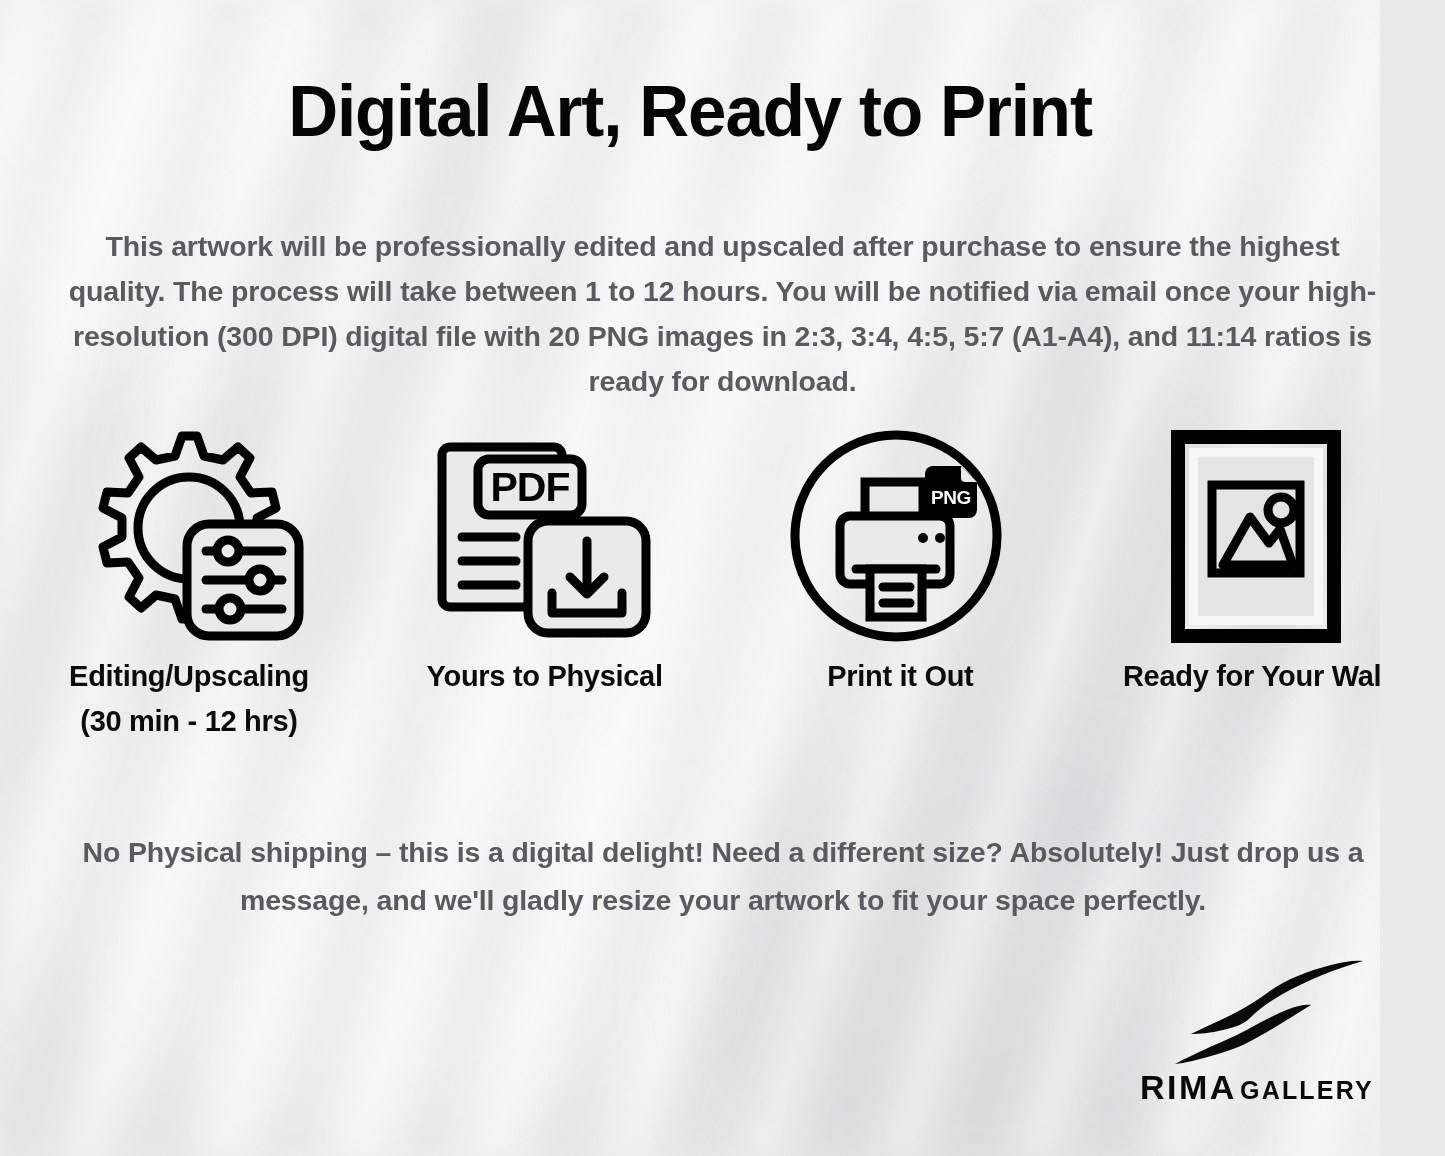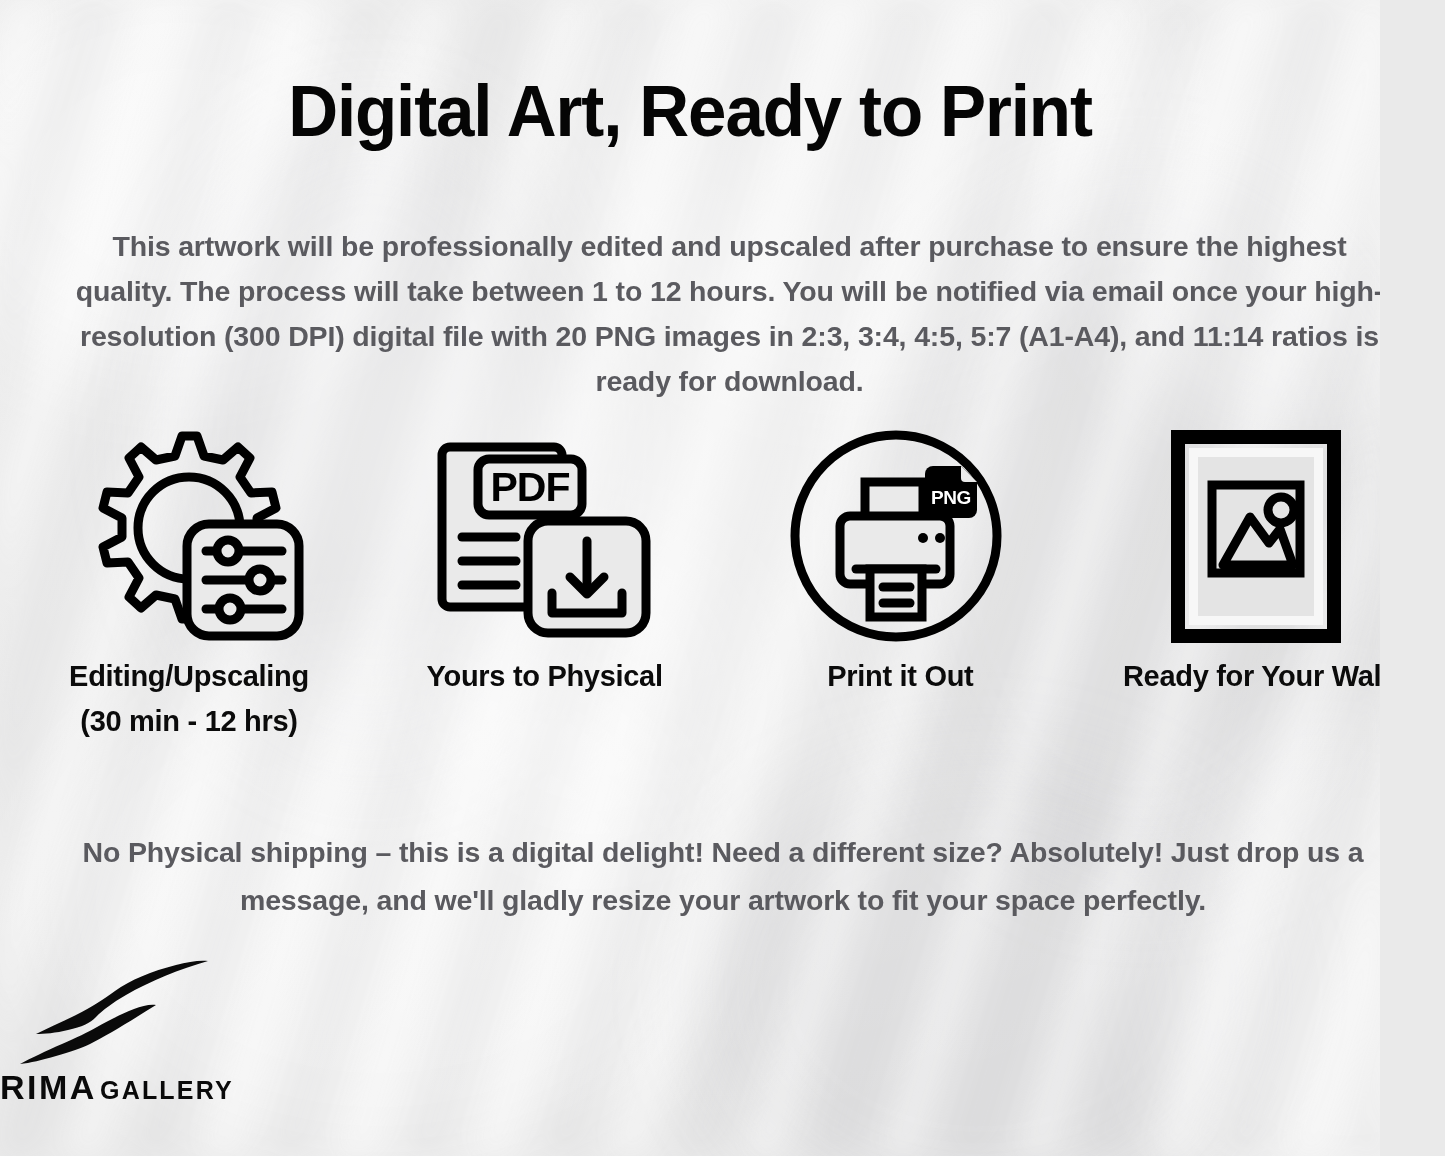--- a/index.html
+++ b/index.html
@@ -80,21 +80,21 @@
     letter-spacing: -1.2px;
     color: #050505;
     font-family: "Liberation Sans", sans-serif;
     transform: scaleX(0.96);
   }
 
   
   .para-top {
     position: absolute;
     top: 224px;
-    left: 67px;
+    left: 60px;
     width: 1325px;
     text-align: center;
     font-size: 28.5px;
     line-height: 45px;
     font-weight: 700;
     color: #5a5a5f;
     letter-spacing: -0.15px;
   }
 
   .para-bottom {
@@ -146,21 +146,21 @@
   }
 
   
   .logo-block {
     position: absolute;
     top: 955px;
     left: 0;
     width: 100%;
     display: flex;
     flex-direction: column;
-    align-items: flex-start;
+    align-items: flex-end;
   }
   .logo-mark { display:block; }
   .logo-word {
     margin-top: 4px;
     display: flex;
     align-items: baseline;
     justify-content: center;
   }
 </style>
 </head>

